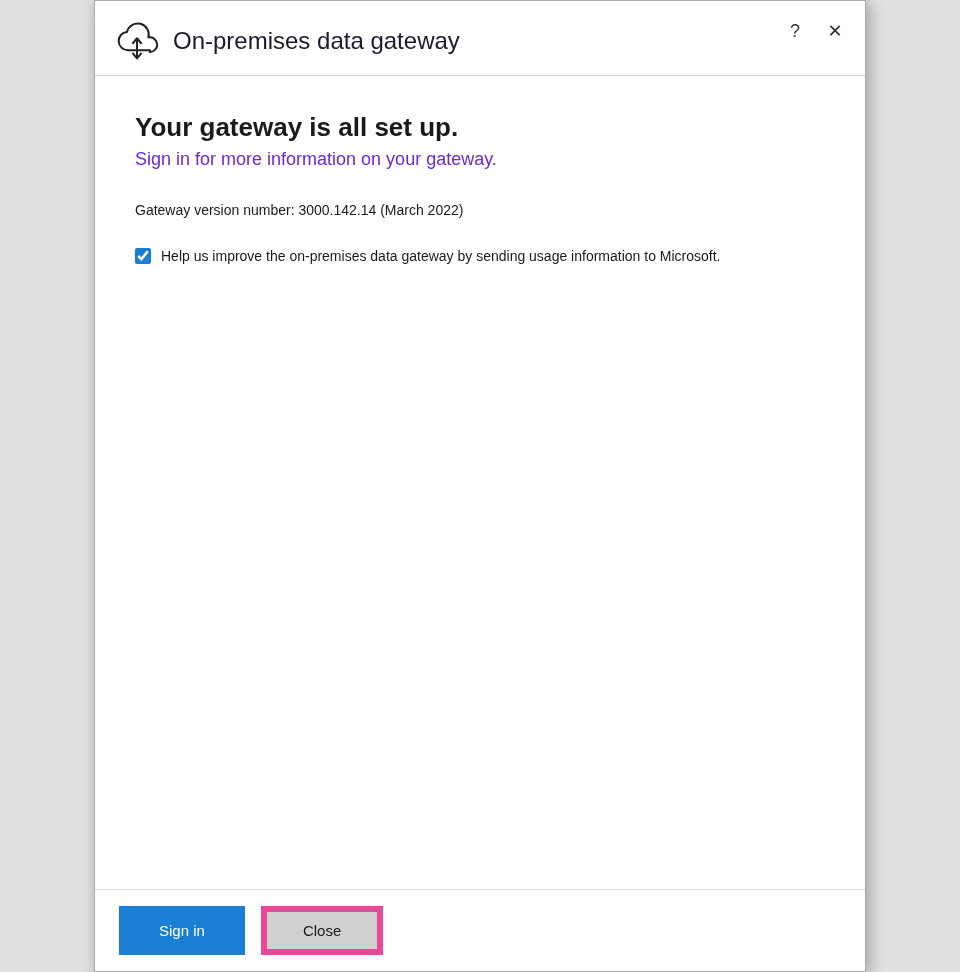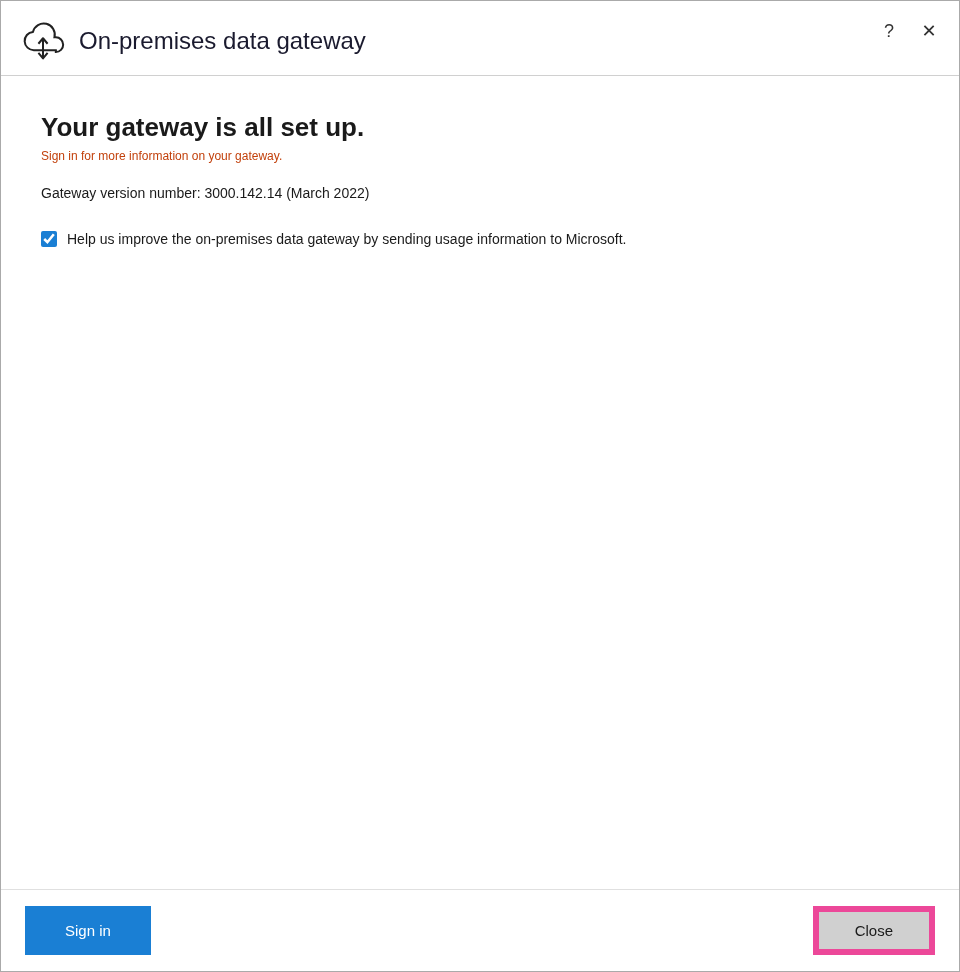--- a/index.html
+++ b/index.html
@@ -11,21 +11,21 @@
     body {
       background: #e0e0e0;
       display: flex;
       align-items: center;
       justify-content: center;
       min-height: 100vh;
       font-family: 'Segoe UI', Arial, sans-serif;
     }
 
     .window {
-      width: 960px;
+      width: 772px;
       height: 972px;
       background: #ffffff;
       border: 1px solid #aaa;
       box-shadow: 3px 3px 15px rgba(0,0,0,0.3);
       display: flex;
       flex-direction: column;
       position: relative;
     }
 
     .title-bar {
@@ -108,23 +108,23 @@
     }
 
     .status-heading {
       font-size: 26px;
       font-weight: 600;
       color: #1a1a1a;
       margin-bottom: 6px;
     }
 
     .status-subtext {
-      font-size: 12px;
-      color: #c2410c;
-      margin-bottom: 22px;
+      font-size: 18px;
+      color: #6d28d9;
+      margin-bottom: 32px;
     }
 
     .version-text {
       font-size: 14px;
       color: #1a1a1a;
       margin-bottom: 28px;
     }
 
     .checkbox-row {
       display: flex;
@@ -156,21 +156,21 @@
       text-decoration: underline;
       font-size: 14px;
       cursor: pointer;
       margin-left: 26px;
       display: block;
     }
 
     .footer {
       padding: 16px 24px;
       display: flex;
-      justify-content: space-between;
+      justify-content: flex-start;
       gap: 16px;
       background: #ffffff;
       border-top: 1px solid #e0e0e0;
     }
 
     .btn-signin {
       background: #1a7fd4;
       color: #ffffff;
       border: none;
       padding: 10px 40px;

